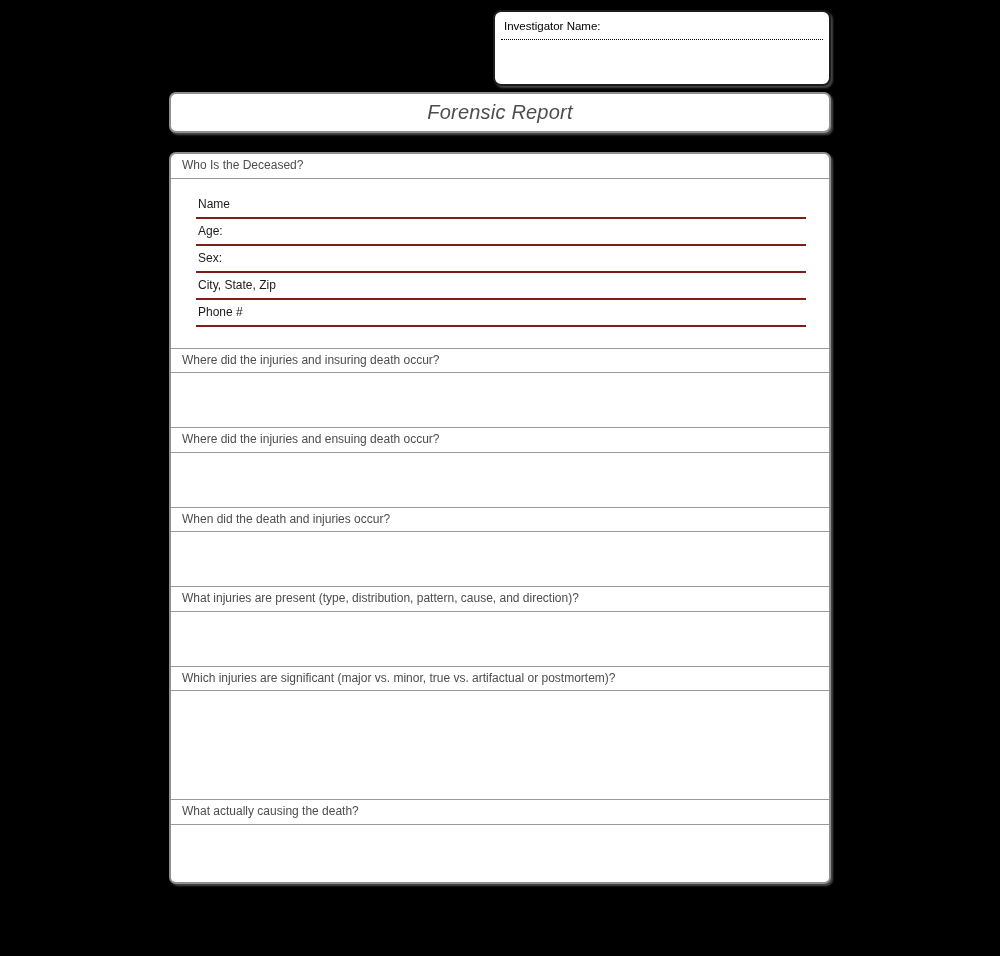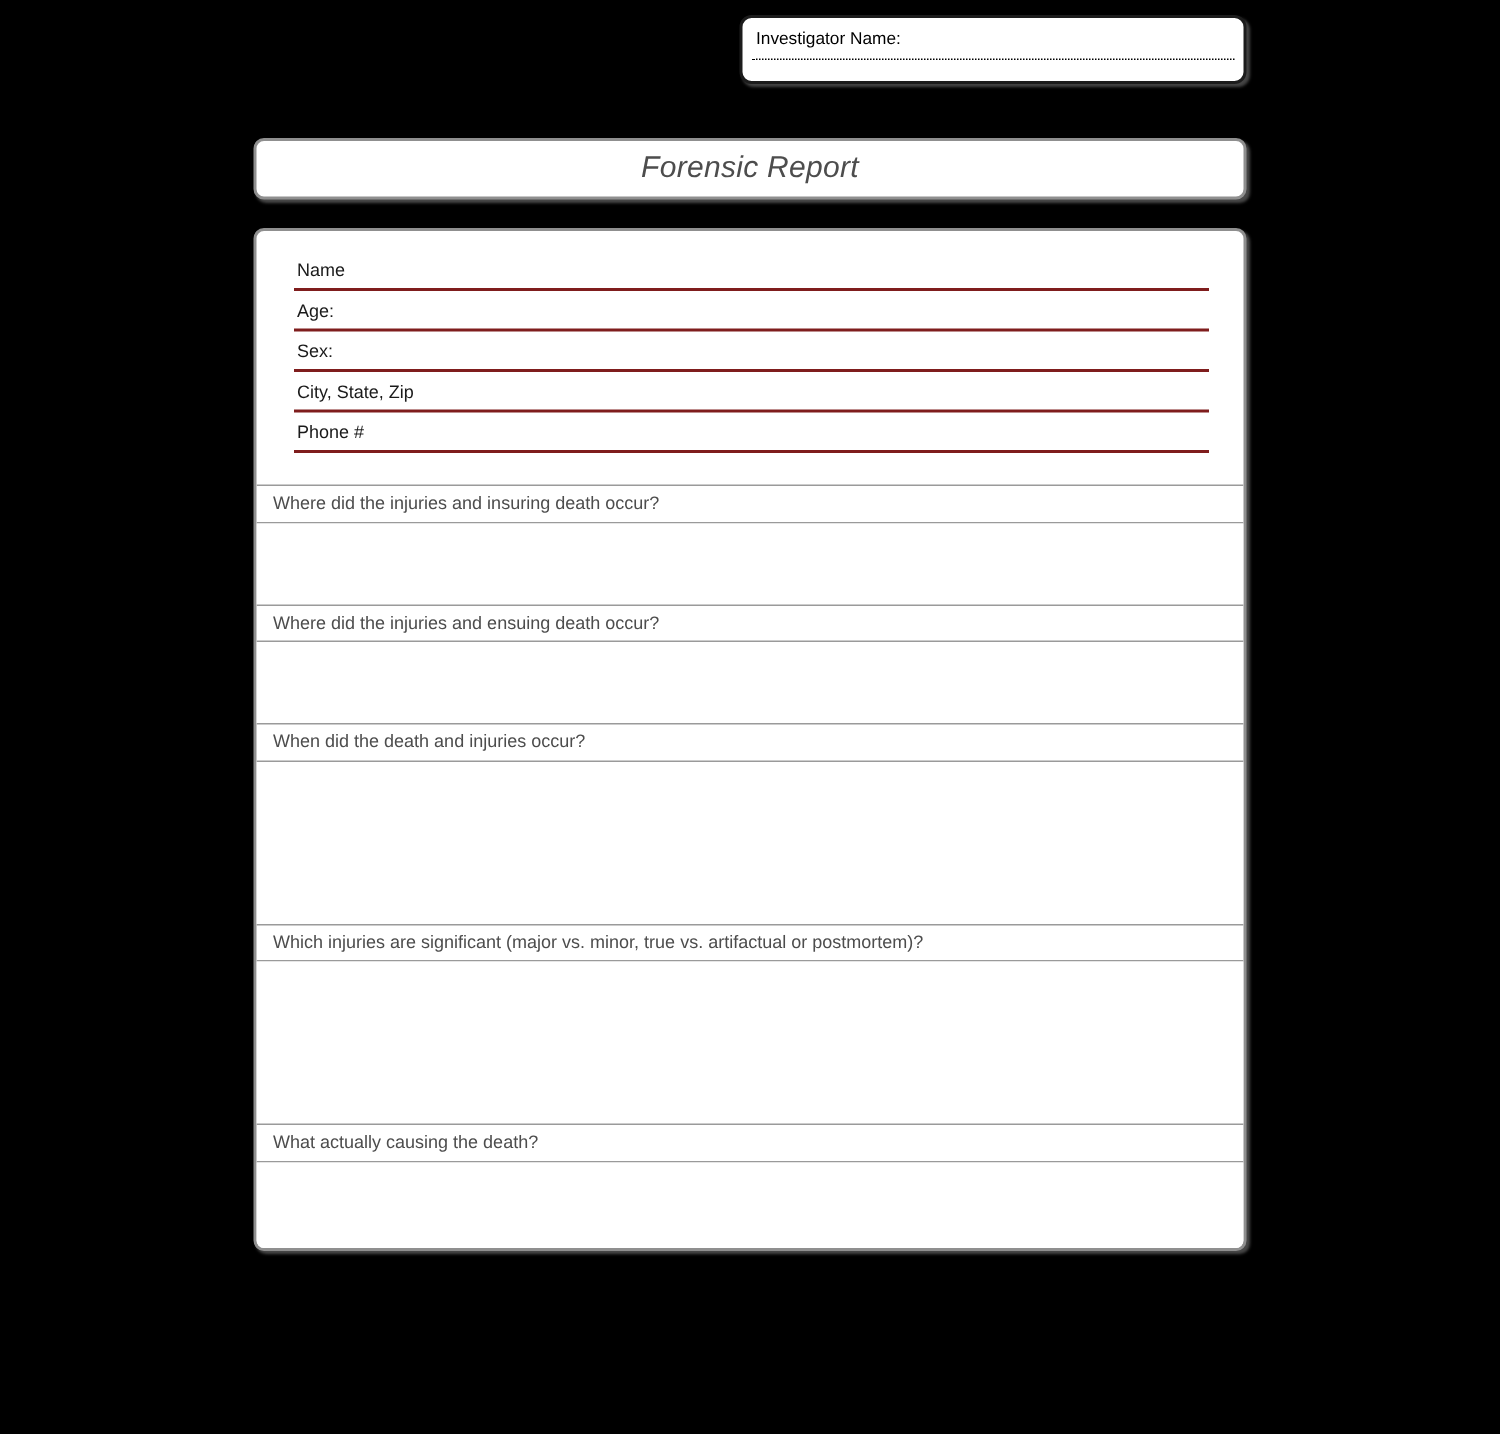--- a/index.html
+++ b/index.html
@@ -14,21 +14,21 @@
     font-family: "Liberation Sans", sans-serif;
     overflow: hidden;
   }
 
   
   .investigator-panel {
     position: absolute;
     left: 493px;
     top: 10px;
     width: 338px;
-    height: 46px;
+    height: 76px;
     box-sizing: border-box;
     background: #ffffff;
     border: 2px solid #1c1c1c;
     border-radius: 8px;
     box-shadow: 2px 2px 2px rgba(150,150,150,0.45);
     padding: 1px 6px 0 6px;
     overflow: hidden;
   }
   .inv-row {
     height: 26px;
@@ -128,20 +128,23 @@
   </div>
 </div>
 
 <div class="title-box">
   <span class="title-text">Forensic Report</span>
 </div>
 
 <div class="forensic-form">
 
   <div>
+    <div class="section-header">
+      <span>Who Is the Deceased?</span>
+    </div>
     <div class="fields-wrap" id="fields-container">
   <div class="field-row">
     <span class="field-label">Name</span>
   </div>
 
   <div class="field-row">
     <span class="field-label">Age:</span>
   </div>
 
   <div class="field-row">
@@ -175,20 +178,23 @@
   </div>
 
   <div class="q-section">
     <div class="section-header">
       <span>When did the death and injuries occur?</span>
     </div>
     <div class="answer-area"></div>
   </div>
 
   <div class="q-section">
+    <div class="section-header">
+      <span>What injuries are present (type, distribution, pattern, cause, and direction)?</span>
+    </div>
     <div class="answer-area"></div>
   </div>
 
   <div class="q-section">
     <div class="section-header">
       <span>Which injuries are significant (major vs. minor, true vs. artifactual or postmortem)?</span>
     </div>
     <div class="answer-area"></div>
   </div>
 

